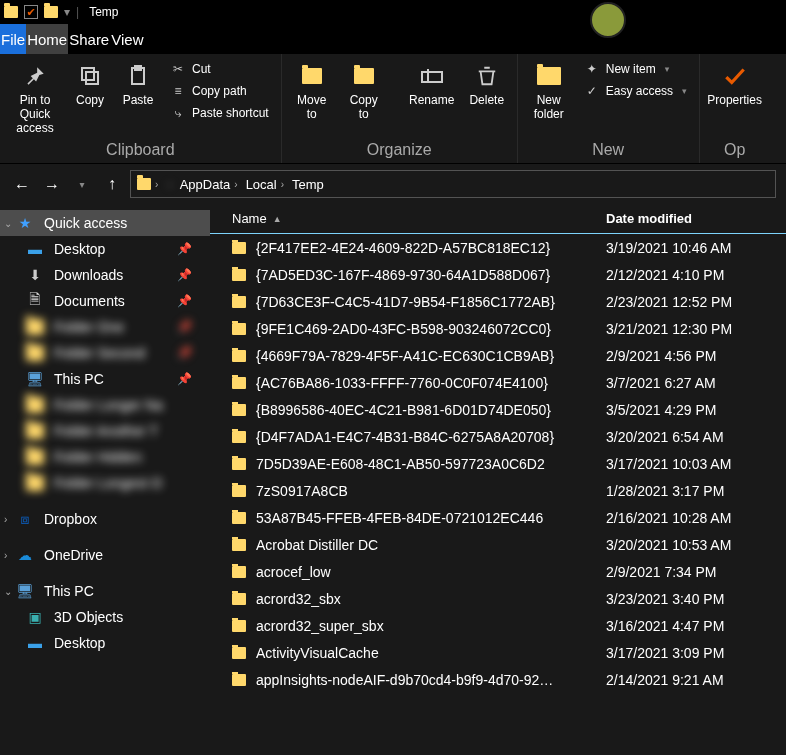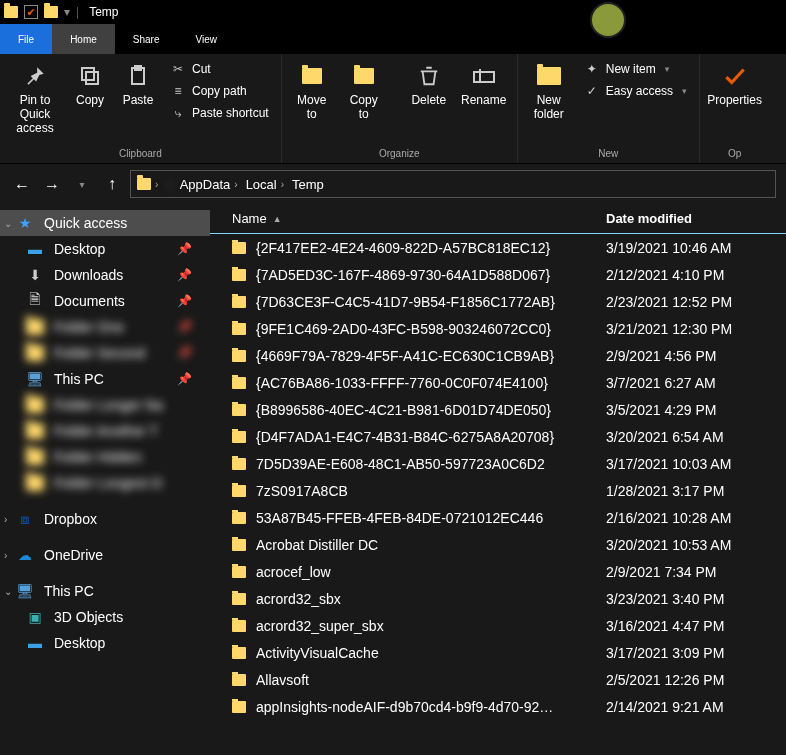--- a/index.html
+++ b/index.html
@@ -5,27 +5,27 @@
   * { margin: 0; padding: 0; box-sizing: border-box; font-family: "Segoe UI", sans-serif; }
   body { background: #000; color: #fff; width: 786px; height: 755px; overflow: hidden; font-size: 12px; }
   .titlebar { height: 24px; background: #000; display: flex; align-items: center; padding: 0 4px; gap: 6px; }
   .folder-ico { width: 14px; height: 12px; background: #ffd86b; border-radius: 1px; position: relative; display:inline-block;}
   .folder-ico::before { content:''; position:absolute; top:-3px; left:0; width:6px; height:3px; background:#ffd86b; border-radius:1px 1px 0 0;}
   .checkbox-ico { width:14px; height:14px; border:1px solid #888; display:inline-flex; align-items:center; justify-content:center; color:#e85a00; font-size:11px;}
   .pipe { color:#555; }
   .titlebar .title { font-size:12px; color:#fff; margin-left:4px;}
   .avatar { width:36px; height:36px; border-radius:50%; background:#8a9a3a; position:absolute; top:2px; right:160px; border:2px solid #222;}
   .ribbon-tabs { height: 30px; display:flex; align-items:stretch; background:#000; }
-  .ribbon-tabs .tab { padding:0 18px; display:flex; align-items:center; font-size:10px; color:#fff; cursor:pointer;}
+  .ribbon-tabs .tab { padding:0 1px; display:flex; align-items:center; font-size:15px; color:#fff; cursor:pointer;}
   .ribbon-tabs .tab.file { background:#1a6fdc; }
   .ribbon-tabs .tab.active { background:#404040; }
   .ribbon { height: 110px; background:#191919; display:flex; align-items:stretch; border-bottom:1px solid #000;}
   .rgroup { display:flex; flex-direction:column; border-right:1px solid #2a2a2a; padding:4px 6px 0 6px;}
   .rgroup .controls { flex:1; display:flex; align-items:flex-start; gap:4px;}
-  .rgroup .label { text-align:center; font-size:10px; color:#aaa; padding:2px 0 4px;}
+  .rgroup .label { text-align:center; font-size:16px; color:#aaa; padding:2px 0 4px;}
   .bigbtn { display:flex; flex-direction:column; align-items:center; justify-content:flex-start; width:58px; padding:4px 0; gap:4px; cursor:pointer;}
   .bigbtn .ico { width:28px; height:28px; display:flex; align-items:center; justify-content:center;}
   .bigbtn span.lbl { font-size:12px; text-align:center; line-height:1.15; color:#fff;}
   .smallcol { display:flex; flex-direction:column; gap:4px; padding:2px 4px;}
   .smallbtn { display:flex; align-items:center; gap:6px; font-size:12px; color:#fff; cursor:pointer; padding:1px 2px;}
   .sm-ico { width:16px; height:16px; display:inline-flex; align-items:center; justify-content:center; color:#ccc;}
   .navrow { height:40px; background:#191919; display:flex; align-items:center; gap:6px; padding:0 10px;}
   .navbtn { width:24px; height:24px; display:flex; align-items:center; justify-content:center; color:#fff; font-size:16px; cursor:pointer;}
   .addrbar { flex:1; height:28px; background:#191919; border:1px solid #535353; display:flex; align-items:center; padding:0 6px; gap:4px;}
   .crumb { display:flex; align-items:center; gap:4px; color:#fff; font-size:13px; cursor:pointer; padding:0 2px;}
@@ -130,36 +130,36 @@
 to</span>
       </div>
       <div class="bigbtn" style="width:48px">
         <div class="ico">
             <span class="folder-ico" style="width:20px;height:16px"></span>
           </div>
         <span class="lbl" style="white-space:pre-line">Copy
 to</span>
       </div>
       <div style="width:1px;background:#2a2a2a;margin:0 4px"></div>
-      <div class="bigbtn" style="width:48px">
-        <div class="ico">
-            <svg width="22" height="22" viewBox="0 0 24 24" fill="none" stroke="#ccc" stroke-width="2">
-              <path d="M5 7l2 14h10l2-14M3 7h18M9 3h6"></path>
-            </svg>
-          </div>
-        <span class="lbl">Delete</span>
-      </div>
       <div class="bigbtn" style="width:54px">
         <div class="ico">
             <svg width="24" height="20" viewBox="0 0 24 20" fill="none" stroke="#ccc" stroke-width="2">
               <rect x="2" y="6" width="20" height="10"></rect>
               <line x1="8" y1="3" x2="8" y2="17"></line>
             </svg>
           </div>
         <span class="lbl">Rename</span>
+      </div>
+      <div class="bigbtn" style="width:48px">
+        <div class="ico">
+            <svg width="22" height="22" viewBox="0 0 24 24" fill="none" stroke="#ccc" stroke-width="2">
+              <path d="M5 7l2 14h10l2-14M3 7h18M9 3h6"></path>
+            </svg>
+          </div>
+        <span class="lbl">Delete</span>
       </div>
     </div>
     <div class="label">Organize</div>
   </div>
 
   <div class="rgroup">
     <div class="controls">
       <div class="bigbtn" style="width:50px">
         <div class="ico">
             <span class="folder-ico" style="width:24px;height:18px"></span>
@@ -422,26 +422,19 @@
         <div class="frow">
           <div class="fname">
             <span class="folder-ico"></span>
             <span>ActivityVisualCache</span>
           </div>
           <div class="fdate">3/17/2021 3:09 PM</div>
         </div>
         <div class="frow">
           <div class="fname">
             <span class="folder-ico"></span>
-            <span>Allavsoft</span>
-          </div>
-          <div class="fdate">2/5/2021 12:26 PM</div>
-        </div>
-        <div class="frow">
-          <div class="fname">
-            <span class="folder-ico"></span>
             <span>appInsights-nodeAIF-d9b70cd4-b9f9-4d70-92…</span>
           </div>
           <div class="fdate">2/14/2021 9:21 AM</div>
         </div>
       </div>
   </div>
 </div>
 
 </body></html>

